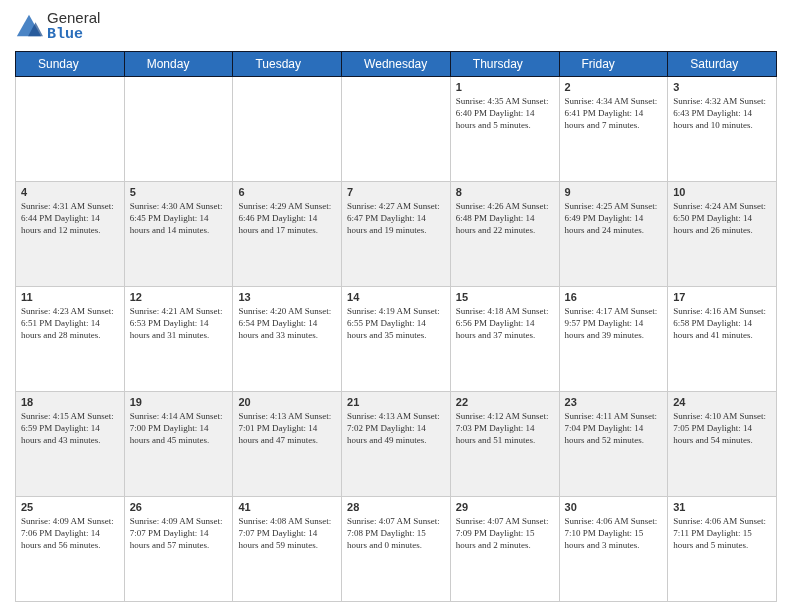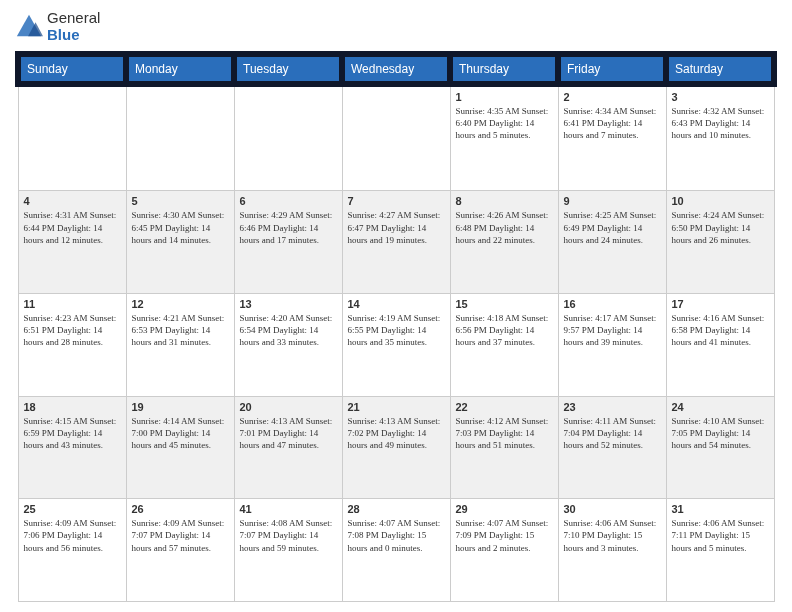--- a/index.html
+++ b/index.html
@@ -35,20 +35,21 @@
     }
     .logo-general {
       font-size: 15px;
       color: #333;
       font-weight: normal;
     }
     .logo-blue {
       font-size: 15px;
       color: #2a6ebb;
       font-weight: bold;
+      font-family: Liberation Mono, monospace;
     }
     .logo-icon {
       width: 28px;
       height: 28px;
     }
     .title-section {
       text-align: right;
     }
     .month-title {
       font-size: 32px;
@@ -63,24 +64,24 @@
       flex: 1;
       border: 1px solid #ccc;
       border-collapse: collapse;
       width: 100%;
       table-layout: fixed;
     }
     .calendar th {
       background-color: #2a6ebb;
       color: white;
       text-align: left;
-      padding: 5px 6px;
+      padding: 5px 22px;
       font-size: 12px;
       font-weight: normal;
-      border: 6px solid #0f172a;
+      border: 1px solid #0f172a;
     }
     .calendar td {
       border: 1px solid #ccc;
       vertical-align: top;
       padding: 4px 5px;
       font-size: 9.5px;
       color: #333;
       background: #fff;
     }
     .calendar tr:nth-child(even) td {

